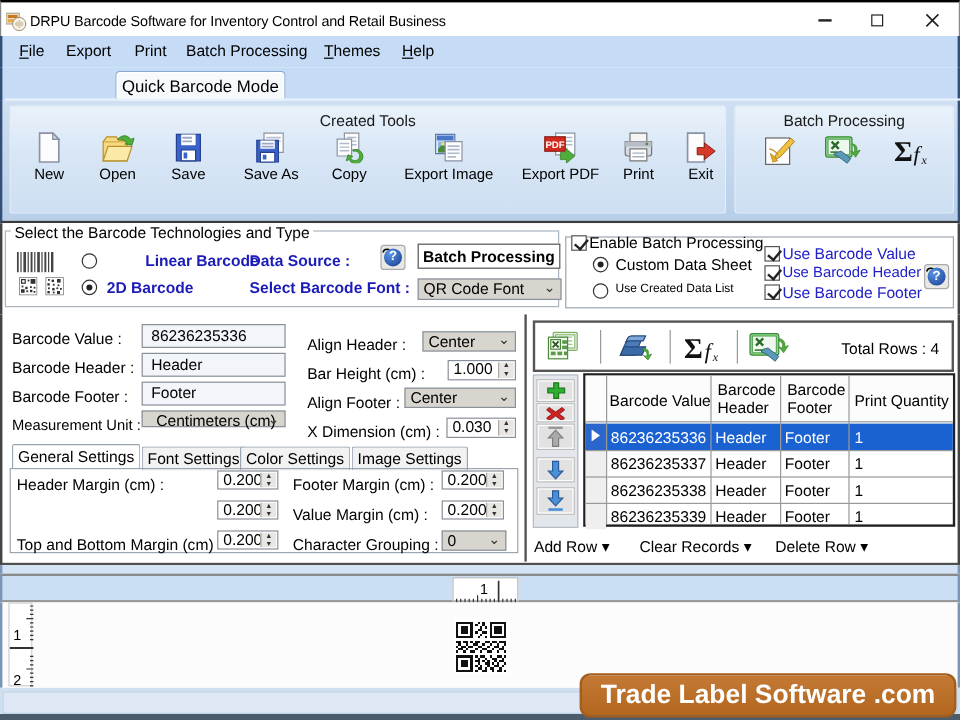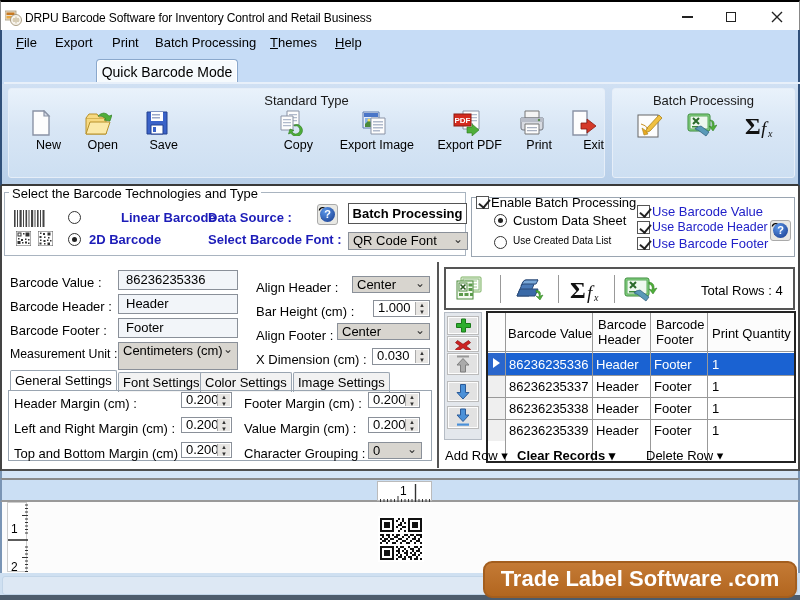--- a/index.html
+++ b/index.html
@@ -20,21 +20,21 @@
 #tab-active { left:46px; top:3px; width:142px; height:25px; background:#f6fafd; border:1px solid #8aa8cc; border-bottom:none; border-radius:4px 4px 0 0; font-size:14px; text-align:center; padding-top:4px; box-shadow:inset 0 0 0 1px #fff;margin-left:48px; }
 #tab-inactive { left:208px; top:7px; font-size:13px; }
 #tabline { left:2px; top:26px; width:796px; height:2px; background:#e8f0fa; }
 
 
 #toolbar { left:0; top:84px; width:800px; height:101px; background:linear-gradient(#d0e0f3, #b8cfe9); border-left:2px solid #30507a; border-right:2px solid #30507a; border-bottom:2px solid #3a3a3a; height:102px; }
 .groupbox { position:absolute; border:1px solid #e6eef8; border-radius:3px; background:linear-gradient(#e9f2fb, #d8e6f5 45%, #cddff2); }
 #gb-standard { left:6px; top:4px; width:597px; height:90px; }
 #gb-batch { left:610px; top:4px; width:183px; height:90px; }
 .gb-caption { position:absolute; top:4px; width:100%; text-align:center; font-size:13px; color:#1a1a1a; }
-.tbtn { position:absolute; top:26px; text-align:right; font-size:12.5px; color:#000; }
+.tbtn { position:absolute; top:26px; text-align:center; font-size:12.5px; color:#000; }
 .tbtn svg { display:block; margin:0 auto 2px auto; }
 
 
 #section1 { left:0; top:186px; width:800px; height:96px; background:#fff; border-bottom:2px solid #4f4f4f; border-left:2px solid #444; border-right:2px solid #444; }
 .fieldset { position:absolute; border:1px solid #9aa5b1; }
 #fs-left { left:2px; top:6px; width:462px; height:64px; border:1px solid #a9b4c0; }
 #fs-left-legend { position:absolute; left:6px; top:-7px; background:#fff; padding:0 4px; font-size:13px; }
 #fs-right { left:469px; top:11px; width:324px; height:60px; }
 .bluebold { color:#1c1cb8; font-weight:bold; font-size:13px; }
 .radio { width:13px; height:13px; border:1px solid #333; border-radius:50%; background:#fff; position:absolute; }
@@ -56,21 +56,21 @@
 .spin-ctl { position:absolute; right:1px; top:1px; width:13px; bottom:1px; background:#e8e6e3; border-left:1px solid #aaa; font-size:6px; line-height:7px; text-align:center; color:#333; }
 
 
 .stab { position:absolute; font-size:13px; border:1px solid #9aa5b1; border-bottom:none; background:#f2f2f2; padding:2px 4px 2px 4px; border-radius:2px 2px 0 0; }
 #settingsbox { left:6px; top:128px; width:424px; height:71px; border:1px solid #9aa5b1; position:absolute; }
 
 
 #gridtools { left:442px; top:5px; width:351px; height:43px; border:2px solid #555; background:#fff; position:absolute; }
 #btnstrip { left:442px; top:50px; width:38px; height:128px; position:absolute; background:#e3e7ec; border:1px solid #b5bcc5; }
 .gridbtn { position:absolute; left:3px; width:30px; height:26px; background:#e2e2e2; border:1px solid #fdfdfd; box-shadow:0 0 0 1px #bbb; text-align:center; overflow:hidden; }
-#grid { left:484px; top:49px; width:310px; height:152px; position:absolute; border:2px solid #222; background:#fff; font-size:13px; white-space:nowrap; }
+#grid { left:484px; top:49px; width:310px; height:128px; position:absolute; border:2px solid #222; background:#fff; font-size:13px; white-space:nowrap; }
 .gridline-v { position:absolute; top:0; bottom:0; width:1px; background:#999; }
 .gridline-h { position:absolute; left:0; right:0; height:1px; background:#999; }
 #addrowbar { left:439px; top:186px; width:359px; height:10px; position:absolute; font-size:13px; }
 
 
 #gap1 { left:0; top:471px; width:800px; height:7px; background:#d4e4f6; border-left:2px solid #7a95b5; border-right:2px solid #7a95b5; }
 #hruler { left:0; top:478px; width:800px; height:24px; background:#cbdff4; border-top:2px solid #8a8a8a; border-bottom:2px solid #999; border-left:2px solid #7a95b5; border-right:2px solid #7a95b5; }
 #hruler-box { position:absolute; left:375px; top:1px; width:55px; height:20px; background:#fff; border:1px solid #bbb; }
 #canvas { left:0; top:502px; width:800px; height:71px; background:#fcfcfc; border-left:2px solid #7a95b5; border-right:2px solid #7a95b5; }
 #vruler { position:absolute; left:5px; top:0px; width:20px; height:70px; background:#fff; border:1px solid #ccc; }
@@ -103,21 +103,21 @@
   <span class="abs menuitem" style="left:153px;">Batch Processing</span>
   <span class="abs menuitem" style="left:268px;"><u>T</u>hemes</span>
   <span class="abs menuitem" style="left:333px;"><u>H</u>elp</span>
 </div>
 <div class="abs" id="tabrow">
   <div class="abs" id="tab-active">Quick Barcode Mode</div>
   <div class="abs" id="tabline"></div>
 </div>
 <div class="abs" id="toolbar">
   <div class="groupbox" id="gb-standard">
-      <div class="gb-caption">Standard Type</div>
+      <div class="gb-caption">Created Tools</div>
     </div>
   <div class="groupbox" id="gb-batch">
       <div class="gb-caption">Batch Processing</div>
     </div>
   <div class="tbtn" style="left:19px; width:40px;">
     <svg width="24" height="26" viewBox="0 0 24 26">
         <path d="M4 1 h11 l5 5 v19 h-16 z" fill="#fdfdfd" stroke="#8a93a5" stroke-width="1.4"></path>
         <path d="M15 1 l5 5 h-5 z" fill="#d8dde8" stroke="#8a93a5" stroke-width="1.2"></path>
       </svg>
     New</div>
@@ -131,20 +131,31 @@
     Open</div>
   <div class="tbtn" style="left:134px; width:42px;">
     <svg width="24" height="26" viewBox="0 0 24 26">
         <path d="M2 2 h20 v22 h-20 z" fill="#3a62c8" stroke="#23418f"></path>
         <path d="M6 2 h12 v9 h-12 z" fill="#fff"></path>
         <path d="M7 4 h8 v1.6 h-8 z M7 7 h8 v1.6 h-8 z" fill="#9aa8c8"></path>
         <path d="M6 15 h12 v9 h-12 z" fill="#fff" stroke="#23418f"></path>
         <path d="M8 17 h3 v5 h-3 z" fill="#3a62c8"></path>
       </svg>
     Save</div>
+  <div class="tbtn" style="left:196px; width:56px;">
+    <svg width="28" height="26" viewBox="0 0 28 26">
+        <path d="M8 1 h16 v16 h-16 z" fill="#fdfdfd" stroke="#8a93a5"></path>
+        <path d="M10 4 h12 v1.4 h-12 z M10 7 h12 v1.4 h-12 z M10 10 h8 v1.4 h-8 z" fill="#b8c2d4"></path>
+        <path d="M2 7 h18 v18 h-18 z" fill="#3a62c8" stroke="#23418f"></path>
+        <path d="M5 7 h12 v7 h-12 z" fill="#fff"></path>
+        <path d="M6 9 h10 v1.4 h-10 z M6 11.5 h10 v1.4 h-10 z" fill="#9aa8c8"></path>
+        <path d="M5 17 h12 v8 h-12 z" fill="#fff" stroke="#23418f"></path>
+        <path d="M7 19 h3 v4 h-3 z" fill="#3a62c8"></path>
+      </svg>
+    Save As</div>
   <div class="tbtn" style="left:267px; width:44px;">
     <svg width="28" height="26" viewBox="0 0 28 26">
         <path d="M10 1 h12 v14 h-12 z" fill="#fdfdfd" stroke="#8a93a5"></path>
         <path d="M12 4 h8 v1.2 h-8 z M12 7 h8 v1.2 h-8 z M12 10 h8 v1.2 h-8 z" fill="#b0bacc"></path>
         <path d="M4 6 h12 v14 h-12 z" fill="#fdfdfd" stroke="#8a93a5"></path>
         <path d="M6 9 h8 v1.2 h-8 z M6 12 h8 v1.2 h-8 z M6 15 h8 v1.2 h-8 z" fill="#b0bacc"></path>
         <path d="M17 15 a6 6 0 1 1 -3 8 l-2.5 1 1.5-5 4 1.5 -2 0.8 a4 4 0 1 0 2.5-5.2 z" fill="#4fae3a" stroke="#2c7a1e" stroke-width="0.6"></path>
       </svg>
     Copy</div>
   <div class="tbtn" style="left:332px; width:80px;">
@@ -291,40 +302,39 @@
 <div class="abs" id="main">
   <div class="abs" id="vdivider"></div>
 
   <div class="abs lbl" style="left:8px; top:13px;">Barcode Value :</div>
   <div class="abs input" style="left:116px; top:8px; width:120px; height:20px;">86236235336</div>
   <div class="abs lbl" style="left:8px; top:37px;">Barcode Header :</div>
   <div class="abs input" style="left:116px; top:32px; width:120px; height:20px;">Header</div>
   <div class="abs lbl" style="left:8px; top:61px;">Barcode Footer :</div>
   <div class="abs input" style="left:116px; top:56px; width:120px; height:20px;">Footer</div>
   <div class="abs lbl" style="left:8px; top:85px; font-size:12.3px;">Measurement Unit :</div>
-  <div class="select" style="left:116px; top:80px; width:120px; height:28px;">Centimeters (cm)</div>
+  <div class="select" style="left:116px; top:80px; width:120px; height:14px;text-align:center;">Centimeters (cm)</div>
   <div class="abs lbl" style="left:254px; top:18px;">Align Header :</div>
   <div class="select" style="left:350px; top:14px; width:78px; height:17px;">Center</div>
   <div class="abs lbl" style="left:254px; top:42px;">Bar Height (cm) :</div>
   <div class="spinner" style="left:371px; top:38px; width:57px; height:17px;">1.000<span class="spin-ctl">▲<br>▼</span></div>
   <div class="abs lbl" style="left:254px; top:66px;">Align Footer :</div>
   <div class="select" style="left:335px; top:61px; width:93px; height:17px;">Center</div>
   <div class="abs lbl" style="left:254px; top:90px;">X Dimension (cm) :</div>
   <div class="spinner" style="left:370px; top:86px; width:58px; height:17px;">0.030<span class="spin-ctl">▲<br>▼</span></div>
 
   <div class="stab" style="left:8px; top:108px; background:#fff; z-index:2;">General Settings</div>
   <div class="stab" style="left:116px; top:110px;">Font Settings</div>
   <div class="stab" style="left:198px; top:110px;">Color Settings</div>
   <div class="stab" style="left:291px; top:110px;">Image Settings</div>
   <div id="settingsbox"></div>
   <div class="abs lbl" style="left:12px; top:134px;text-align:center;">Header Margin (cm) :</div>
   <div class="spinner" style="left:179px; top:130px; width:51px; height:16px;">0.200<span class="spin-ctl">▲<br>▼</span></div>
   <div class="abs lbl" style="left:242px; top:134px;">Footer Margin (cm) :</div>
   <div class="spinner" style="left:366px; top:130px; width:52px; height:16px;">0.200<span class="spin-ctl">▲<br>▼</span></div>
-  <div class="abs lbl" style="left:12px; top:159px;">Left and Right Margin (cm) :</div>
   <div class="spinner" style="left:179px; top:155px; width:51px; height:16px;">0.200<span class="spin-ctl">▲<br>▼</span></div>
   <div class="abs lbl" style="left:242px; top:159px;">Value Margin (cm) :</div>
   <div class="spinner" style="left:366px; top:155px; width:52px; height:16px;">0.200<span class="spin-ctl">▲<br>▼</span></div>
   <div class="abs lbl" style="left:12px; top:184px;">Top and Bottom Margin (cm)</div>
   <div class="spinner" style="left:179px; top:180px; width:51px; height:16px;">0.200<span class="spin-ctl">▲<br>▼</span></div>
   <div class="abs lbl" style="left:242px; top:184px;">Character Grouping :</div>
   <div class="select" style="left:366px; top:180px; width:54px; height:17px;">0</div>
 
   <div id="gridtools">
     <svg class="abs" style="left:10px; top:7px;" width="26" height="25" viewBox="0 0 26 25">
@@ -416,21 +426,21 @@
     <div class="gridline-v" style="left:17px;"></div>
     <div class="gridline-v" style="left:104px;"></div>
     <div class="gridline-v" style="left:162px;"></div>
     <div class="gridline-v" style="left:219px;"></div>
     <div class="gridline-h" style="top:62px;"></div>
     <div class="gridline-h" style="top:84px;"></div>
     <div class="gridline-h" style="top:106px;"></div>
       </div>
   <div class="abs" id="addrowbar">
     <span class="abs" style="left:4px;">Add Row ▾</span>
-    <span class="abs" style="left:76px;font-weight:bold;">Clear Records ▾</span>
+    <span class="abs" style="left:92px;">Clear Records ▾</span>
     <span class="abs" style="left:205px;">Delete Row ▾</span>
   </div>
 </div>
 <div class="abs" id="gap1"></div>
 <div class="abs" id="bottomstrip"></div>
 <div class="abs" id="hruler">
   <div id="hruler-box">
     <span style="position:absolute; left:22px; top:2px; font-size:12px;">1</span>
     <svg style="position:absolute; left:0; top:0;" width="55" height="20" viewBox="0 0 55 20">
       <g stroke="#333" stroke-width="1">

